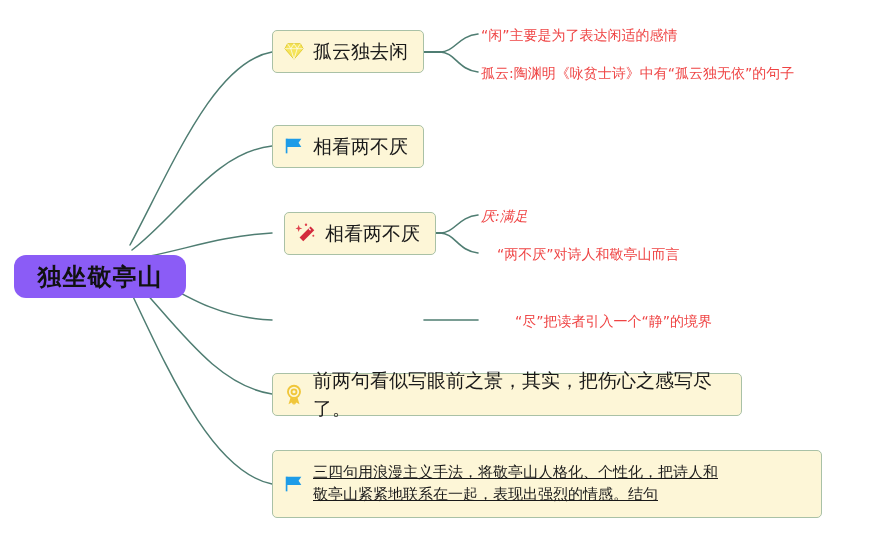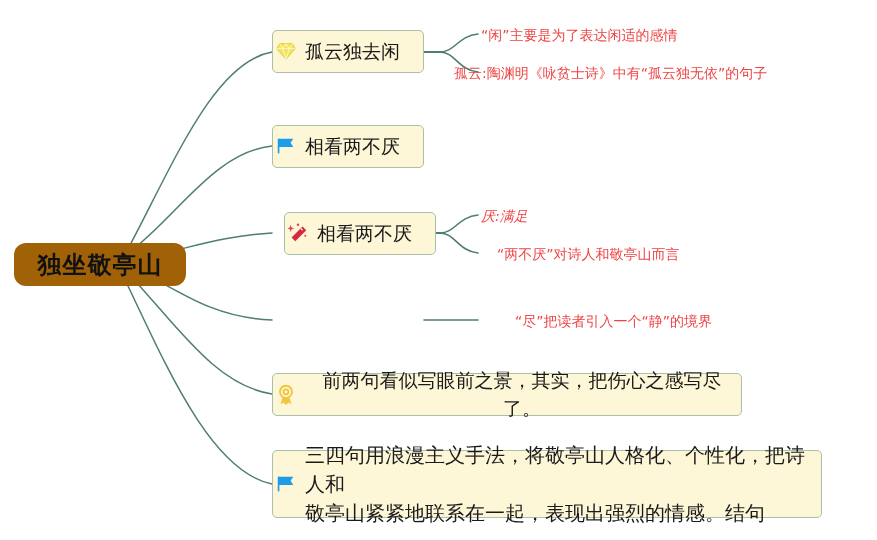--- a/index.html
+++ b/index.html
@@ -27,24 +27,24 @@
     left: 0; top: 0;
     width: 877px;
     height: 540px;
     pointer-events: none;
   }
 
   
   .root-node {
     position: absolute;
     left: 14px;
-    top: 243px;
+    top: 255px;
     width: 172px;
     height: 43px;
-    background: #a16207;
+    background: #8b5cf6;
     border-radius: 12px;
     display: flex;
     align-items: center;
     justify-content: center;
     box-sizing: border-box;
   }
   .root-label {
     font-size: 24px;
     font-weight: bold;
     color: #111111;
@@ -54,36 +54,37 @@
 
   
   .branch-node {
     position: absolute;
     background: #fdf6d7;
     border: 1.6px solid #a9c1a6;
     border-radius: 5px;
     box-sizing: border-box;
     display: flex;
     align-items: center;
-    padding: 0 2px;
+    padding: 0 10px;
   }
   .branch-inner {
     display: flex;
     align-items: center;
     gap: 8px;
     width: 100%;
   }
   .branch-label {
     font-size: 19px;
     color: #1a1a1a;
     line-height: 1.45;
     white-space: pre-line;
   }
   .branch-label.small {
-    font-size: 20px;
+    font-size: 15px;
+    text-decoration: underline;
   }
 
   .node-icon {
     flex: 0 0 auto;
     width: 22px;
     height: 22px;
     display: block;
   }
 
   
@@ -160,21 +161,21 @@
         <path d="M15 7 L17 9" stroke="#ffffff" stroke-width="1.2"></path>
         <path d="M4 3 L5 6 L8 7 L5 8 L4 11 L3 8 L0.5 7 L3 6 Z" fill="#e0434f"></path>
         <circle cx="12" cy="3" r="1.3" fill="#e0434f"></circle>
         <circle cx="20" cy="15" r="1.1" fill="#e0434f"></circle>
       </svg>
       <span class="branch-label">相看两不厌</span>
     </div>
   </div>
 
 
-  <div class="branch-node" style="left:272px; top:373px; width:470px; height:43px;text-align:center;">
+  <div class="branch-node" style="left:272px; top:373px; width:470px; height:43px;">
     <div class="branch-inner">
       <svg class="node-icon" viewBox="0 0 24 24" xmlns="http://www.w3.org/2000/svg">
         <path d="M8.5 14 L6 22 L9.5 20.3 L11.3 23 L13.4 16.5 Z" fill="#f0c63a"></path>
         <path d="M15.5 14 L18 22 L14.5 20.3 L12.7 23 L10.6 16.5 Z" fill="#f0c63a"></path>
         <circle cx="12" cy="8.5" r="6.6" fill="none" stroke="#f0c63a" stroke-width="2"></circle>
         <circle cx="12" cy="8.5" r="2.7" fill="none" stroke="#f0c63a" stroke-width="2"></circle>
       </svg>
       <span class="branch-label">前两句看似写眼前之景，其实，把伤心之感写尽了。</span>
     </div>
   </div>
@@ -185,21 +186,21 @@
         <path d="M4 4 H20 L17 8.5 L20 13 H4 Z" fill="#1e9ce8"></path>
         <rect x="3" y="4" width="1.8" height="16" fill="#1e9ce8"></rect>
       </svg>
       <span class="branch-label small">三四句用浪漫主义手法，将敬亭山人格化、个性化，把诗人和
 敬亭山紧紧地联系在一起，表现出强烈的情感。结句</span>
     </div>
   </div>
 
   <div class="leaf-text" style="left:481px; top:28px;">“闲”主要是为了表达闲适的感情</div>
 
-  <div class="leaf-text" style="left:454px; top:66px;">孤云:陶渊明《咏贫士诗》中有“孤云独无依”的句子</div>
+  <div class="leaf-text" style="left:481px; top:66px;">孤云:陶渊明《咏贫士诗》中有“孤云独无依”的句子</div>
 
   <div class="leaf-text" style="left:481px; top:209px;font-style:italic;">厌:满足</div>
 
   <div class="leaf-text" style="left:481px; top:247px;margin-left:16px;">“两不厌”对诗人和敬亭山而言</div>
 
   <div class="leaf-text" style="left:481px; top:314px;margin-left:34px;">“尽”把读者引入一个“静”的境界</div>
 
 </div>
 
 </body></html>

